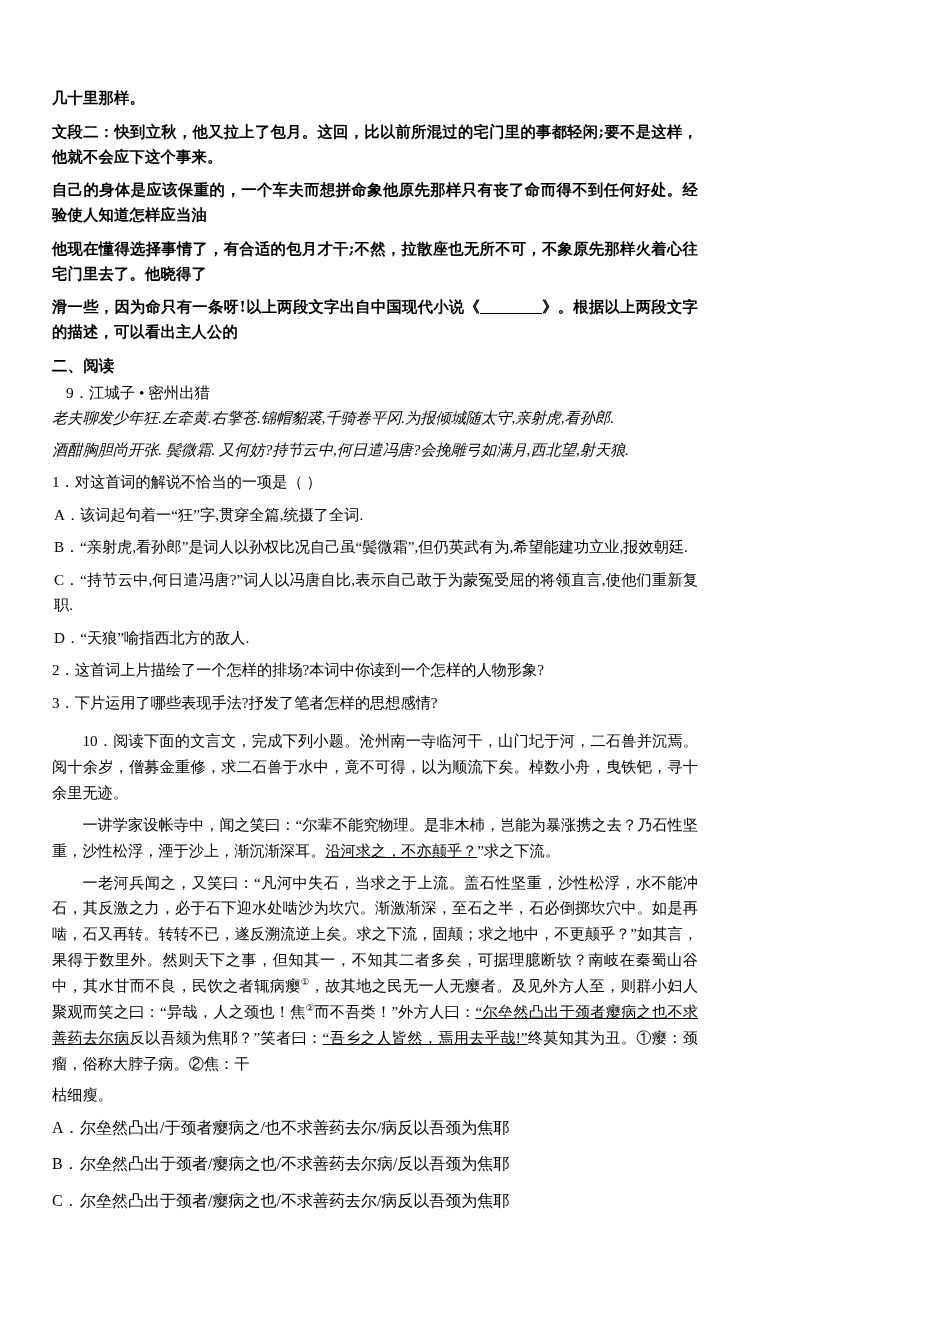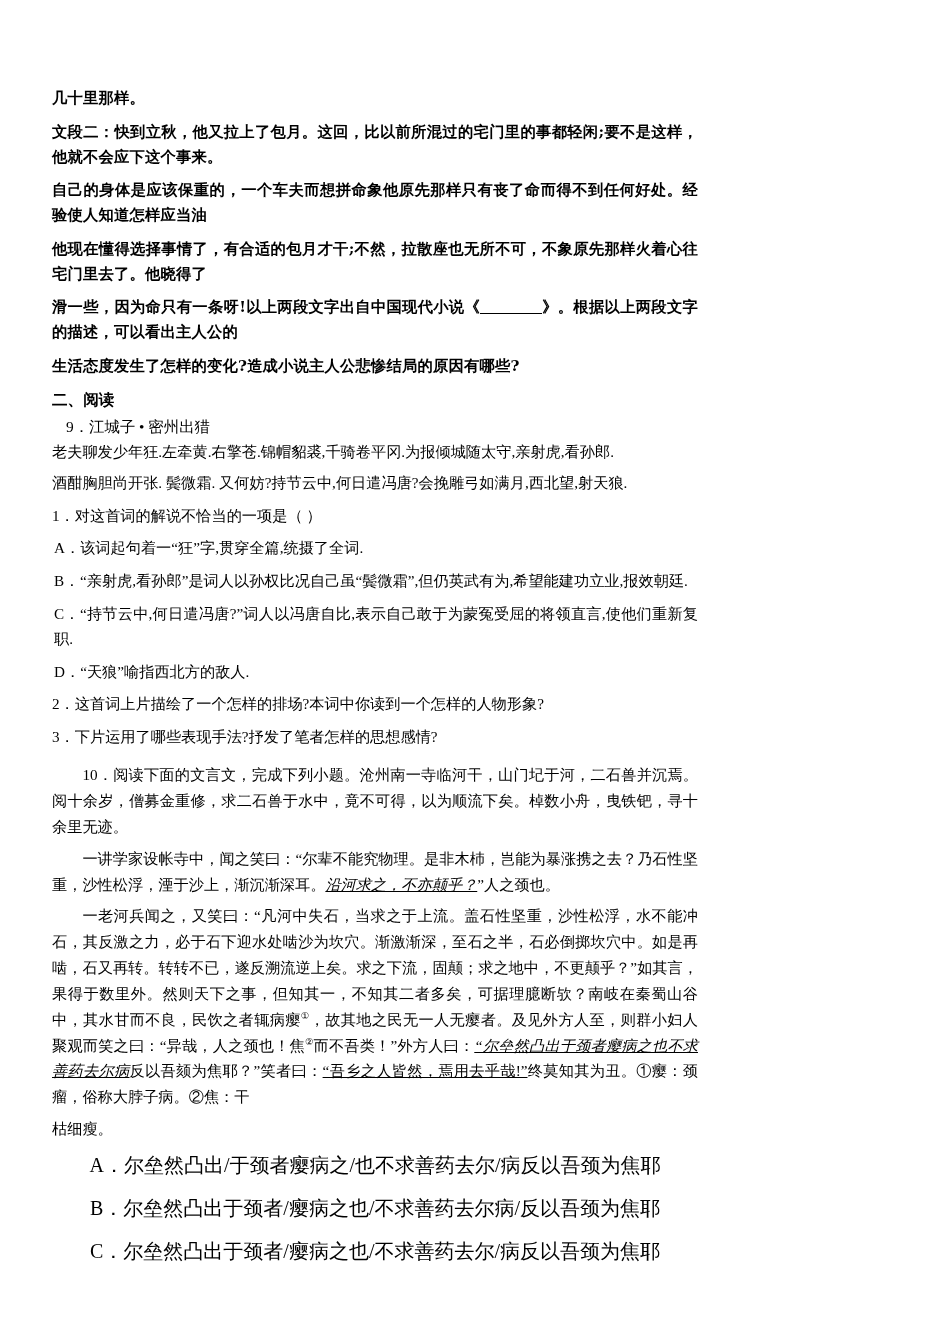--- a/index.html
+++ b/index.html
@@ -54,20 +54,21 @@
     margin: 6px 0 4px 0;
     font-size: 15.4px;
     line-height: 1.6;
     padding-left: 46px;
   }
   .poem p {
     margin: 0 0 7px 0;
     font-size: 15.2px;
     line-height: 1.62;
     text-align: justify;
+    font-style: italic;
   }
   .num-q {
     margin: 4px 0 7px 0;
     font-size: 15.2px;
     line-height: 1.68;
     text-align: justify;
     text-justify: inter-ideograph;
   }
   .opt {
     margin: 0 0 7px 0;
@@ -89,51 +90,48 @@
     text-indent: 2em;
   }
   .para.noindent {
     text-indent: 0;
   }
   .u {
     text-decoration: underline;
   }
   .u-wave {
     text-decoration: underline;
-    font-style: italic;
   }
   sup {
     font-size: 0.62em;
     vertical-align: super;
     line-height: 0;
   }
   .spacer-sm { height: 6px; }
   .answer-list p {
     margin: 0 0 9px 0;
-    font-size: 20px;
+    font-size: 16px;
     line-height: 1.7;
-    text-align: center;
   }
   .answer-list .lbl {
     display: inline-block;
     min-width: 28px;
   }
 </style>
 </head>
 <body>
 
 <div class="page">
 
   <div class="bold-block">
     <p>几十里那样。</p>
     <p>文段二：快到立秋，他又拉上了包月。这回，比以前所混过的宅门里的事都轻闲;要不是这样，他就不会应下这个事来。</p>
     <p>自己的身体是应该保重的，一个车夫而想拼命象他原先那样只有丧了命而得不到任何好处。经验使人知道怎样应当油</p>
     <p>他现在懂得选择事情了，有合适的包月才干;不然，拉散座也无所不可，不象原先那样火着心往宅门里去了。他晓得了</p>
     <p><span>滑一些，因为命只有一条呀!以上两段文字出自中国现代小说《</span><span class="blank-line"></span><span>》。根据以上两段文字的描述，可以看出主人公的</span></p>
-    <p>生活态度发生了怎样的变化?造成小说主人公悲惨结局的原因有哪些?</p>
   </div>
 
   <div class="section-head">二、阅读</div>
 
   <div class="q-title"><span>9．</span><span>江城子 • 密州出猎</span></div>
 
 
   <div class="poem">
     <p>老夫聊发少年狂.左牵黄.右擎苍.锦帽貂裘,千骑卷平冈.为报倾城随太守,亲射虎,看孙郎.</p>
     <p>酒酣胸胆尚开张. 鬓微霜. 又何妨?持节云中,何日遣冯唐?会挽雕弓如满月,西北望,射天狼.</p>
@@ -146,21 +144,21 @@
   <div class="opt"><span class="lbl">C．</span><span>“持节云中,何日遣冯唐?”词人以冯唐自比,表示自己敢于为蒙冤受屈的将领直言,使他们重新复职.</span></div>
   <div class="opt"><span class="lbl">D．</span><span>“天狼”喻指西北方的敌人.</span></div>
 
   <div class="num-q">2．这首词上片描绘了一个怎样的排场?本词中你读到一个怎样的人物形象?</div>
   <div class="num-q">3．下片运用了哪些表现手法?抒发了笔者怎样的思想感情?</div>
 
   <div class="spacer-sm"></div>
 
   <div class="para">10．阅读下面的文言文，完成下列小题。沧州南一寺临河干，山门圮于河，二石兽并沉焉。阅十余岁，僧募金重修，求二石兽于水中，竟不可得，以为顺流下矣。棹数小舟，曳铁钯，寻十余里无迹。</div>
 
-  <div class="para"><span>一讲学家设帐寺中，闻之笑曰：“尔辈不能究物理。是非木杮，岂能为暴涨携之去？乃石性坚重，沙性松浮，湮于沙上，渐沉渐深耳。</span><span class="u-wave">沿河求之，不亦颠乎？</span><span>”人之颈也。</span></div>
+  <div class="para"><span>一讲学家设帐寺中，闻之笑曰：“尔辈不能究物理。是非木杮，岂能为暴涨携之去？乃石性坚重，沙性松浮，湮于沙上，渐沉渐深耳。</span><span class="u-wave">沿河求之，不亦颠乎？</span><span>”求之下流。</span></div>
 
   <div class="para"><span>一老河兵闻之，又笑曰：“凡河中失石，当求之于上流。盖石性坚重，沙性松浮，水不能冲石，其反激之力，必于石下迎水处啮沙为坎穴。渐激渐深，至石之半，石必倒掷坎穴中。如是再啮，石又再转。转转不已，遂反溯流逆上矣。求之下流，固颠；求之地中，不更颠乎？”如其言，果得于数里外。然则天下之事，但知其一，不知其二者多矣，可据理臆断欤？南岐在秦蜀山谷中，其水甘而不良，民饮之者辄病瘿</span><sup>①</sup><span>，故其地之民无一人无瘿者。及见外方人至，则群小妇人聚观而笑之曰：“异哉，人之颈也！焦</span><sup>②</sup><span>而不吾类！”外方人曰：</span><span class="u-wave">“尔垒然凸出于颈者瘿病之也不求善药去尔病</span><span>反以吾颏为焦耶？”笑者曰：</span><span class="u">“吾乡之人皆然，焉用去乎哉!”</span><span>终莫知其为丑。①瘿：颈瘤，俗称大脖子病。②焦：干</span></div>
 
   <div class="para noindent">枯细瘦。</div>
 
 
   <div class="answer-list">
     <p><span class="lbl">A．</span><span>尔垒然凸出/于颈者瘿病之/也不求善药去尔/病反以吾颈为焦耶</span></p>
     <p><span class="lbl">B．</span><span>尔垒然凸出于颈者/瘿病之也/不求善药去尔病/反以吾颈为焦耶</span></p>
     <p><span class="lbl">C．</span><span>尔垒然凸出于颈者/瘿病之也/不求善药去尔/病反以吾颈为焦耶</span></p>

